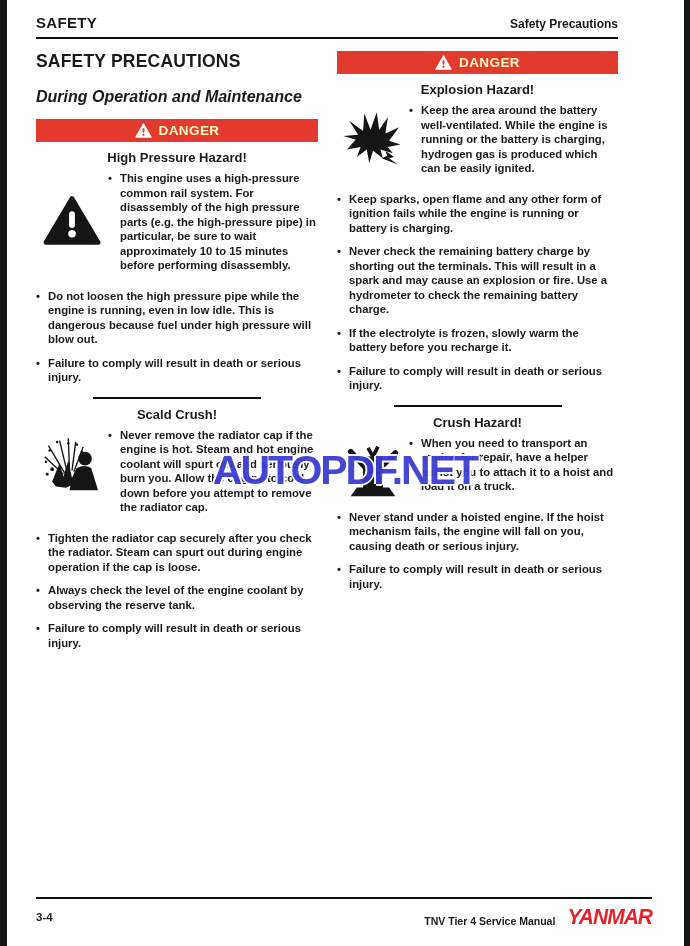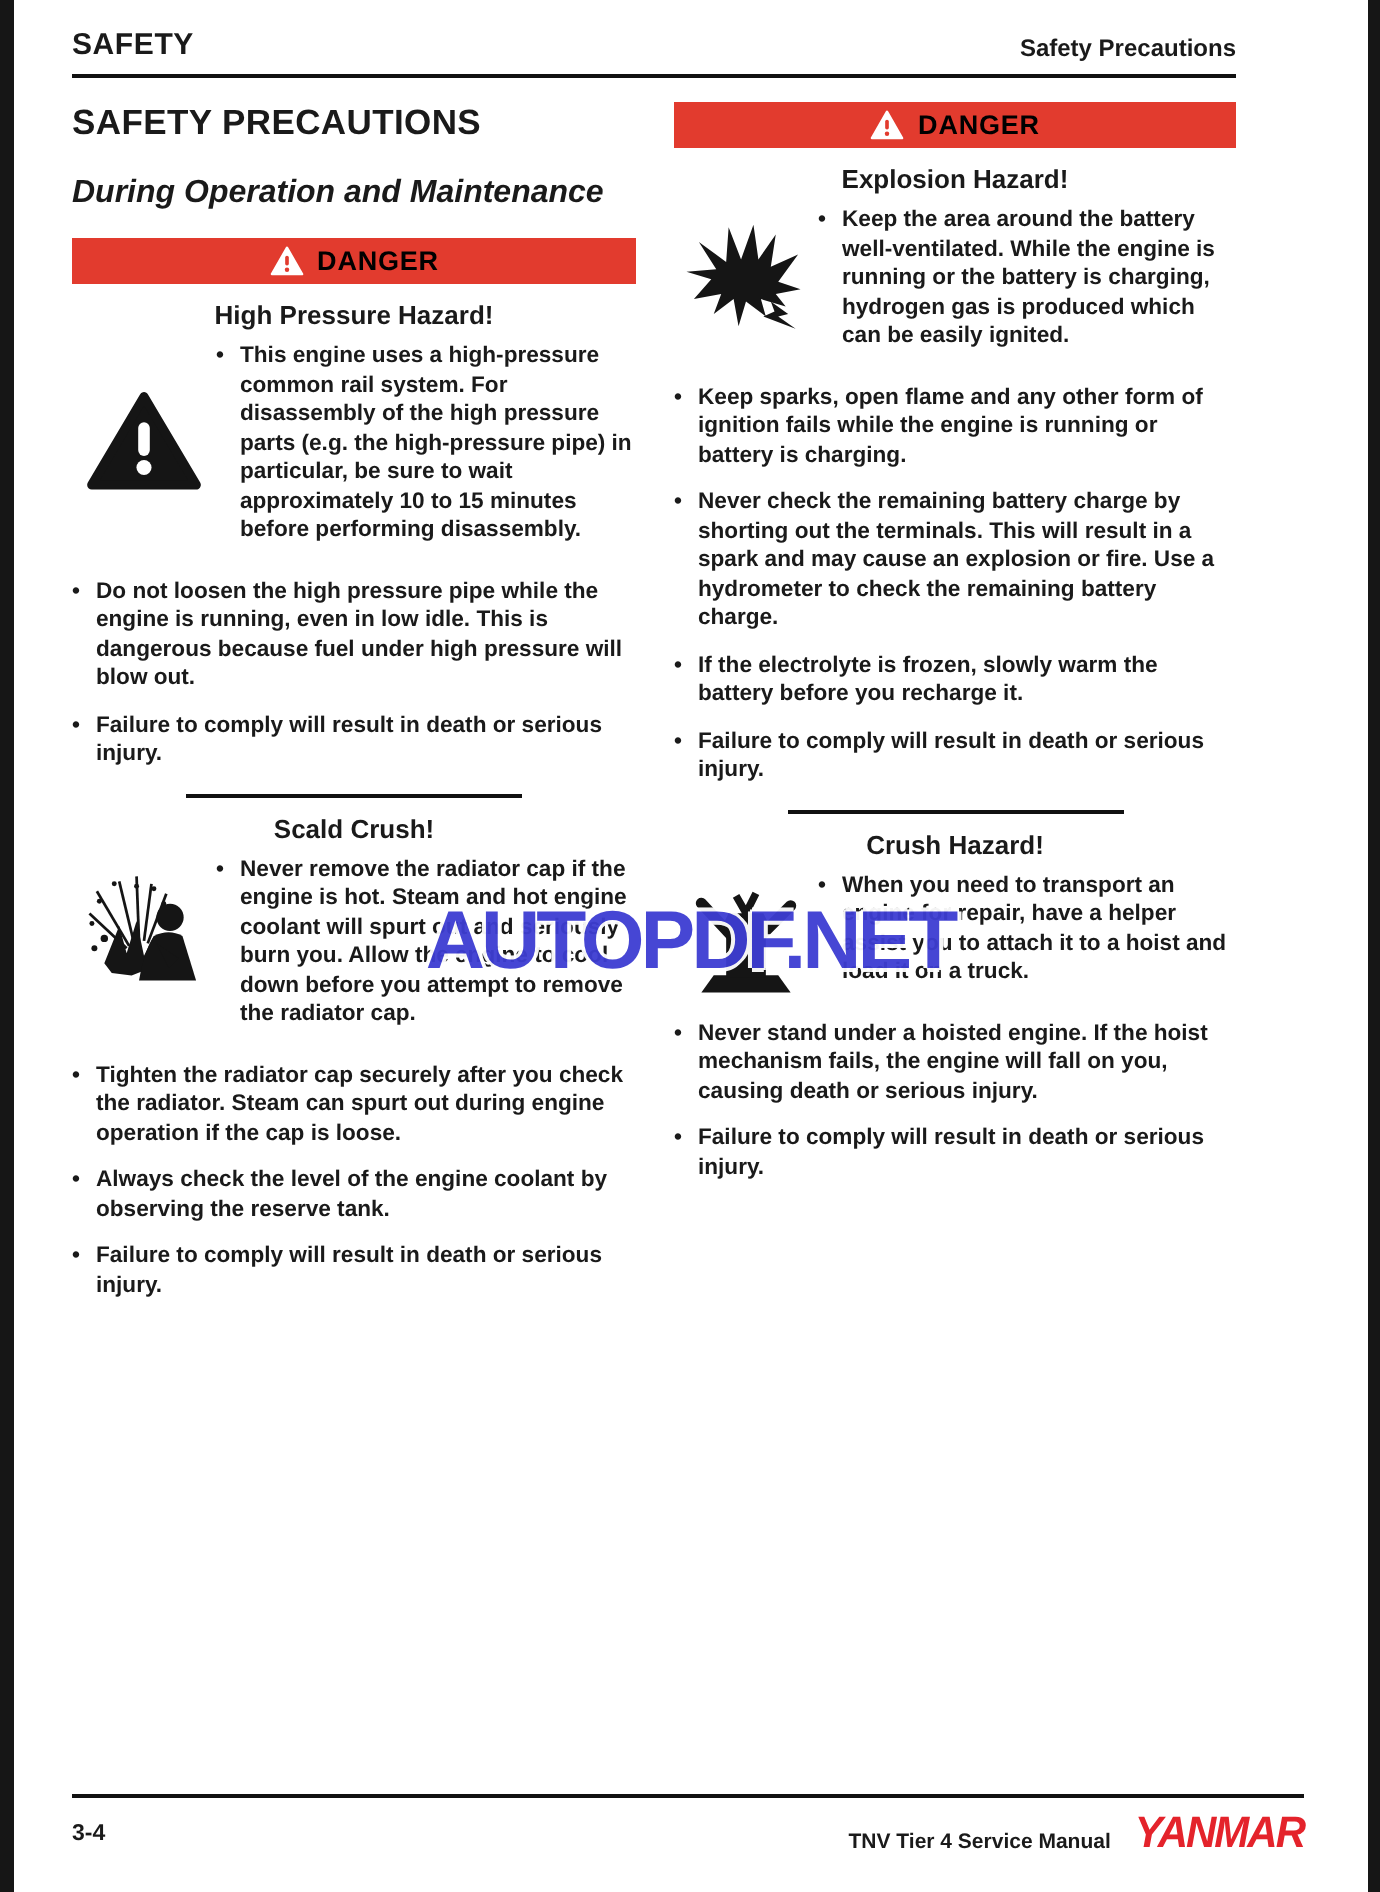--- a/index.html
+++ b/index.html
@@ -25,21 +25,21 @@
 
   
   .cols { display:flex; gap:19px; margin-top:9px; }
   .col { width:282px; }
   .col.right { width:281px; padding-top:3px; }
 
   h1.page-title { font-size:17.5px; letter-spacing:.2px; margin-top:3px; }
   h2.page-subtitle { font-size:16px; margin-top:16px; margin-bottom:13px;font-style:italic; }
 
   .banner {
-    background:#e23b2e; color:#000000; height:23px;
+    background:#e23b2e; color:#fef9c3; height:23px;
     display:flex; align-items:center; justify-content:center; gap:7px;
     font-size:13.5px; letter-spacing:.4px;
   }
   .hazard-heading { text-align:center; font-size:13px; margin:8px 0 6px 0; }
 
   .icon-row { display:flex; align-items:flex-start; margin-bottom:7px; }
   .icon-box { width:72px; flex:0 0 72px; display:flex; justify-content:center; padding-top:14px; }
   .col.right .icon-box { padding-top:4px; }
   .icon-row .bullet { flex:1; }
 

